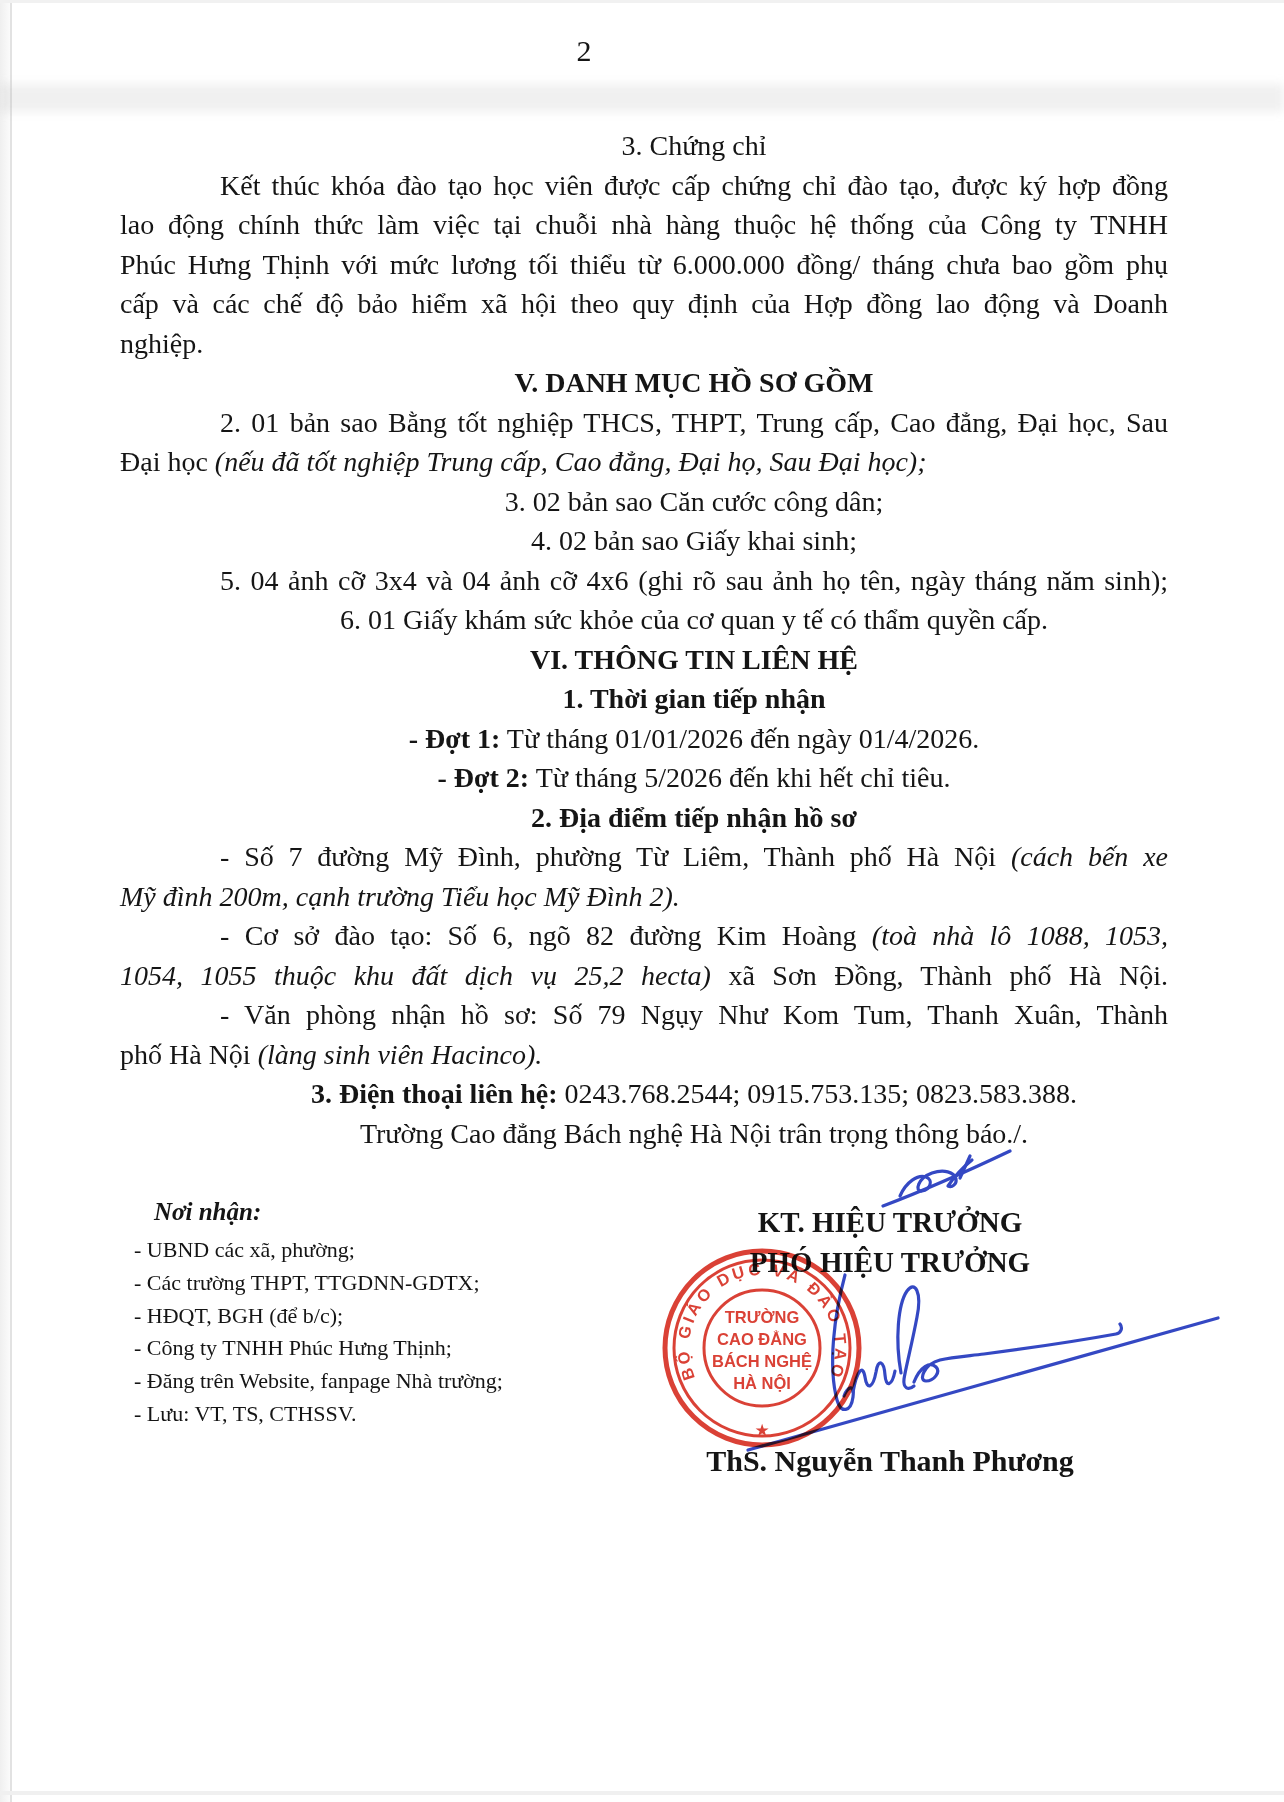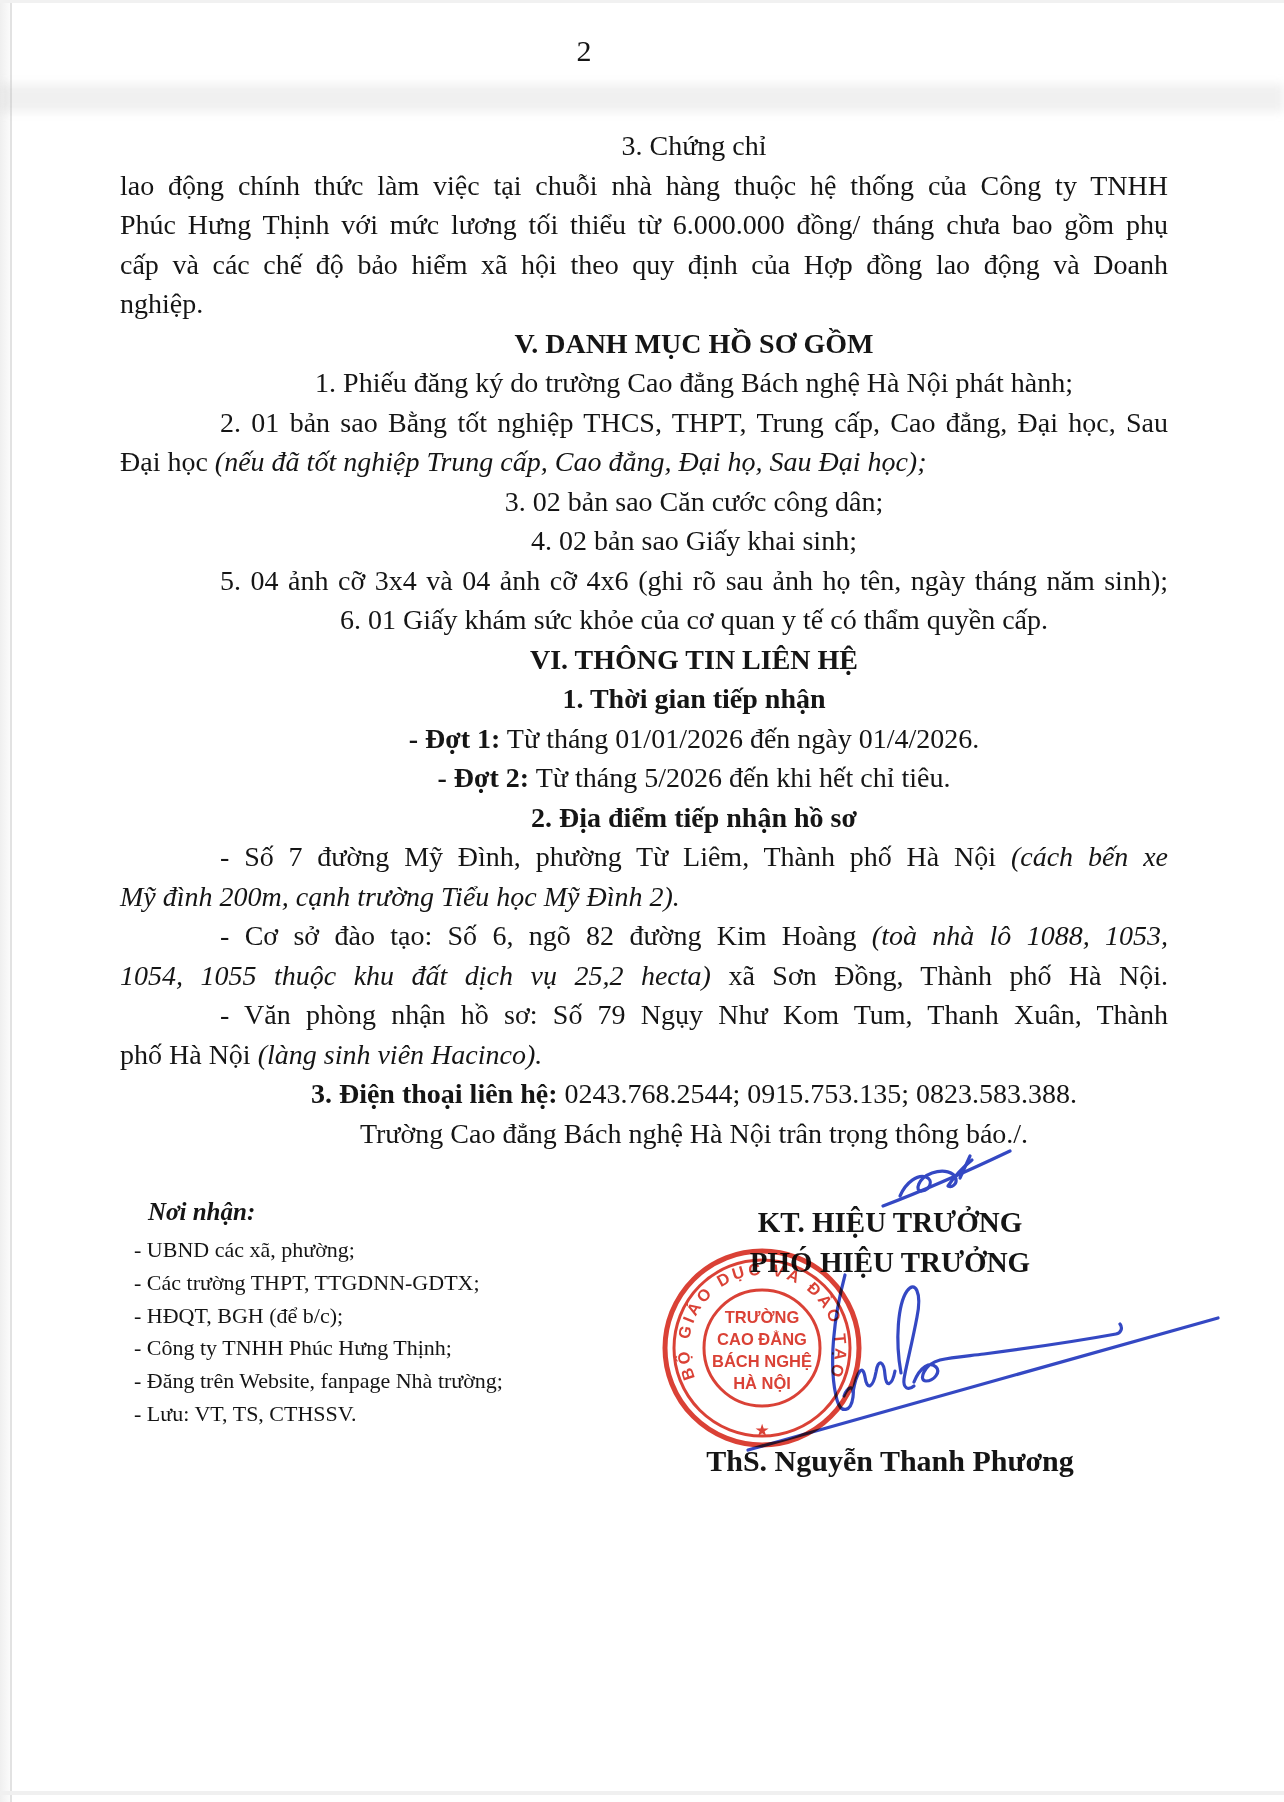--- a/index.html
+++ b/index.html
@@ -21,21 +21,21 @@
   
   .bodytext{position:absolute;left:120px;top:126px;width:1048px;
     font-size:28px;line-height:39.5px;}
   .ln{min-height:39.5px;}
   .ind{text-indent:100px;text-align:center;}
   .jl{text-align:justify;text-align-last:justify;}
   .b{font-weight:bold;}
   .i{font-style:italic;}
   
   .noinhan{position:absolute;left:134px;top:1198px;width:480px;}
-  .noinhan-h{font-size:25px;font-weight:bold;font-style:italic;margin:0 0 8px 14px;}
+  .noinhan-h{font-size:25px;font-weight:bold;font-style:italic;margin:0 0 8px 20px;}
   .noinhan-item{font-size:22px;line-height:32.8px;}
   
   .signhead{position:absolute;left:660px;top:1202px;width:460px;text-align:center;
     font-weight:bold;font-size:29px;line-height:40px;}
   .signer{position:absolute;left:640px;top:1408px;width:500px;text-align:center;
     font-weight:bold;font-size:30px;margin-top:36px;}
   .stamp{position:absolute;left:656px;top:1242px;mix-blend-mode:multiply;opacity:.95;}
   .stamp text{font-family:"Liberation Sans","DejaVu Sans",sans-serif;font-weight:bold;}
   .sig{position:absolute;left:600px;top:1120px;mix-blend-mode:multiply;}
 </style>
@@ -47,26 +47,26 @@
   <div class="edge-left"></div>
   <div class="edge-left-line"></div>
   <div class="edge-top"></div>
   <div class="edge-bottom"></div>
   <div class="scan-band"></div>
 
   <div class="page-number">2</div>
 
   <div class="bodytext">
     <div class="ln ind">3. Chứng chỉ</div>
+    <div class="ln ind jl">Kết thúc khóa đào tạo học viên được cấp chứng chỉ đào tạo, được ký hợp đồng</div>
     <div class="ln jl">lao động chính thức làm việc tại chuỗi nhà hàng thuộc hệ thống của Công ty TNHH</div>
     <div class="ln jl">Phúc Hưng Thịnh với mức lương tối thiểu từ 6.000.000 đồng/ tháng chưa bao gồm phụ</div>
     <div class="ln jl">cấp và các chế độ bảo hiểm xã hội theo quy định của Hợp đồng lao động và Doanh</div>
     <div class="ln">nghiệp.</div>
     <div class="ln ind b">V. DANH MỤC HỒ SƠ GỒM</div>
-    <div class="ln ind">1. Phiếu đăng ký do trường Cao đẳng Bách nghệ Hà Nội phát hành;</div>
     <div class="ln ind jl">2. 01 bản sao Bằng tốt nghiệp THCS, THPT, Trung cấp, Cao đẳng, Đại học, Sau</div>
     <div class="ln"><span>Đại học </span><span class="i">(nếu đã tốt nghiệp Trung cấp, Cao đẳng, Đại họ, Sau Đại học);</span></div>
     <div class="ln ind">3. 02 bản sao Căn cước công dân;</div>
     <div class="ln ind">4. 02 bản sao Giấy khai sinh;</div>
     <div class="ln ind jl">5. 04 ảnh cỡ 3x4 và 04 ảnh cỡ 4x6 (ghi rõ sau ảnh họ tên, ngày tháng năm sinh);</div>
     <div class="ln ind">6. 01 Giấy khám sức khỏe của cơ quan y tế có thẩm quyền cấp.</div>
     <div class="ln ind b">VI. THÔNG TIN LIÊN HỆ</div>
     <div class="ln ind b">1. Thời gian tiếp nhận</div>
     <div class="ln ind"><span class="b">- Đợt 1:</span><span> Từ tháng 01/01/2026 đến ngày 01/4/2026.</span></div>
     <div class="ln ind"><span class="b">- Đợt 2:</span><span> Từ tháng 5/2026 đến khi hết chỉ tiêu.</span></div>

